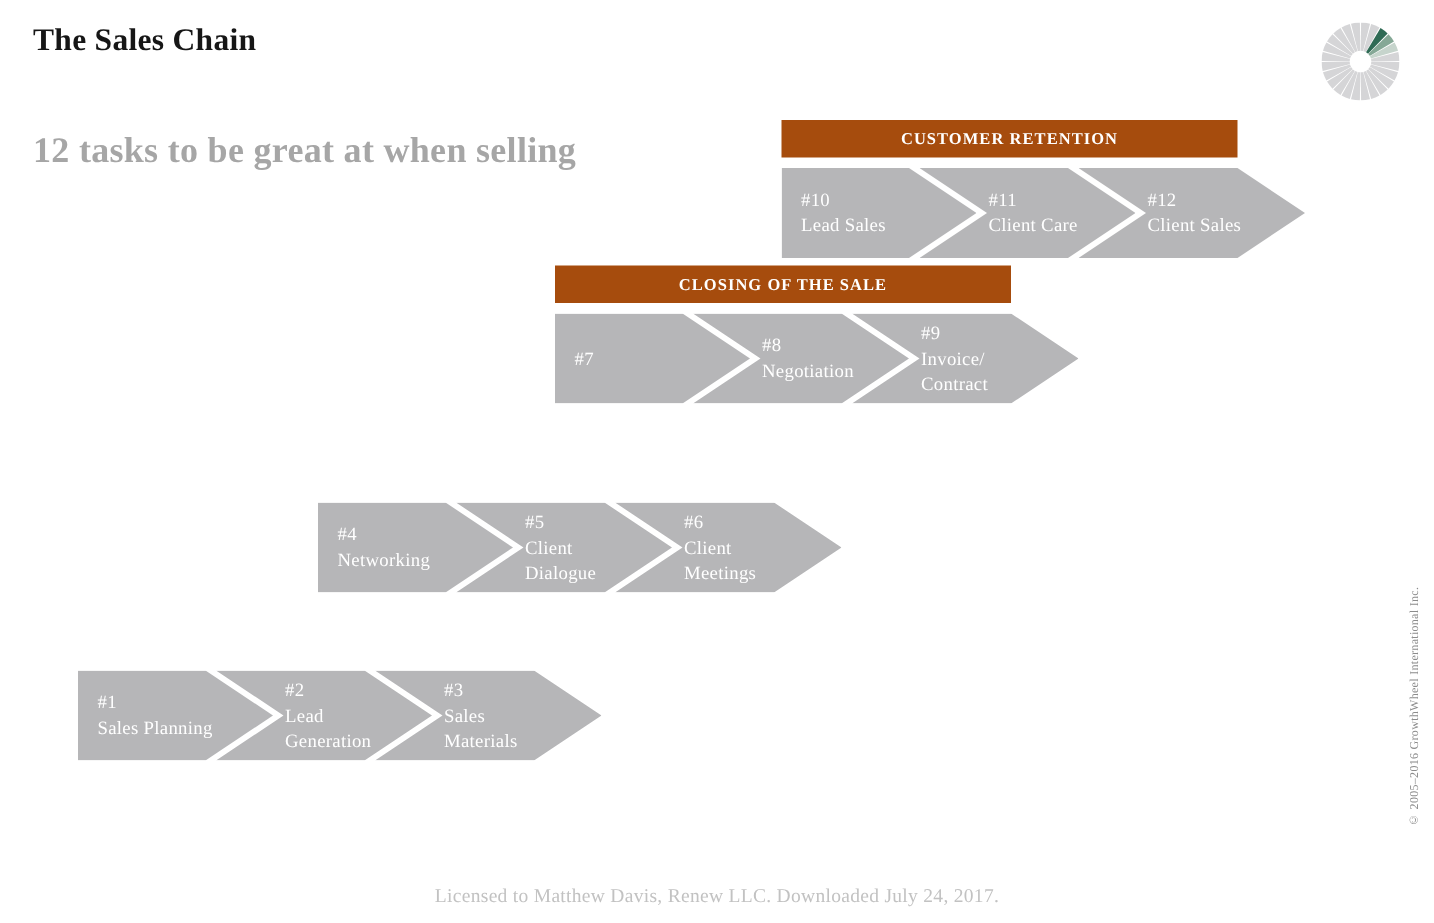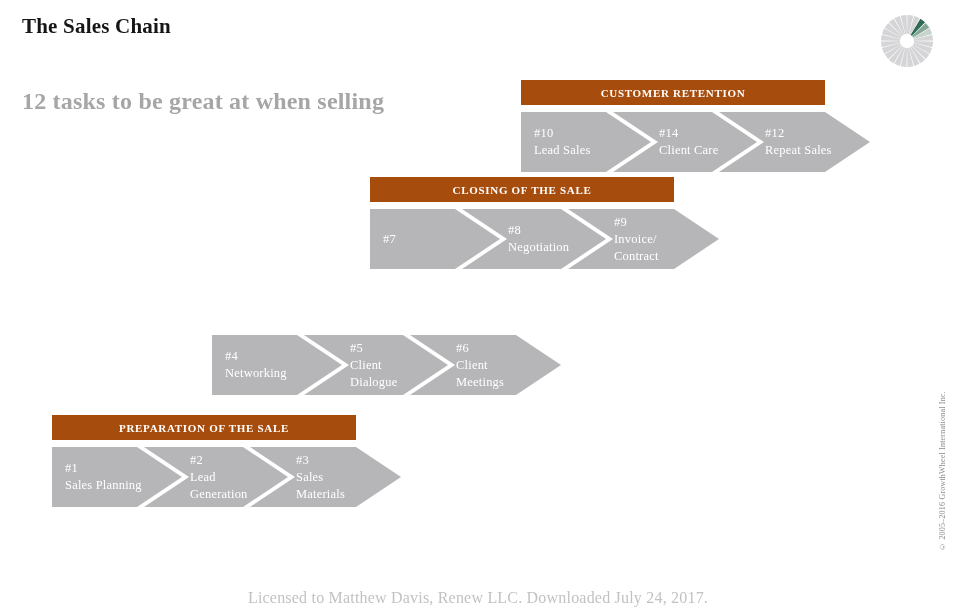--- a/index.html
+++ b/index.html
@@ -52,21 +52,21 @@
   .num,.nm{display:block;}
   .nm{white-space:pre-line;}
 
   .copyright{
     position:absolute;right:9px;top:363px;height:188px;
     writing-mode:vertical-rl;transform:rotate(180deg);
     font-size:8px;color:var(--copyright-text,#8C8C8C);letter-spacing:.2px;
   }
   .footer{
     position:absolute;left:0;right:0;top:589px;text-align:center;
-    font-size:16px;color:var(--footer-text,#C2C2C2);letter-spacing:.2px;
+    font-size:13px;color:var(--footer-text,#C2C2C2);letter-spacing:.2px;
   }
 </style>
 </head>
 <body>
 
 <div class="canvas">
 
   <div class="title">The Sales Chain</div>
   <div class="subtitle">12 tasks to be great at when selling</div>
 
@@ -96,21 +96,20 @@
           <path d="M26 26 L3.69 12.65 A26 26 0 0 1 7.33 7.91 Z" fill="#D5D5D7"></path>
           <path d="M26 26 L7.91 7.33 A26 26 0 0 1 12.65 3.69 Z" fill="#D5D5D7"></path>
           <path d="M26 26 L13.36 3.28 A26 26 0 0 1 18.88 0.99 Z" fill="#D5D5D7"></path>
           <path d="M26 26 L19.67 0.78 A26 26 0 0 1 25.59 0.00 Z" fill="#D5D5D7"></path>
         </g>
       <circle cx="26" cy="26" r="7.2" fill="#ffffff"></circle>
     </svg>
   </div>
 
   <div class="group g0">
-    <div class="ghead">PREPARATION OF THE SALE</div>
     <div class="chev seg1">
       <span class="num">#1</span>
       <span class="nm">Sales Planning</span>
     </div>
     <div class="chev seg2">
       <span class="num">#2</span>
       <span class="nm">Lead
 Generation</span>
     </div>
     <div class="chev seg3">
@@ -153,25 +152,25 @@
     </div>
   </div>
 
   <div class="group g3">
     <div class="ghead">CUSTOMER RETENTION</div>
     <div class="chev seg1">
       <span class="num">#10</span>
       <span class="nm">Lead Sales</span>
     </div>
     <div class="chev seg2">
-      <span class="num">#14</span>
+      <span class="num">#11</span>
       <span class="nm">Client Care</span>
     </div>
     <div class="chev seg3">
       <span class="num">#12</span>
-      <span class="nm">Repeat Sales</span>
+      <span class="nm">Client Sales</span>
     </div>
   </div>
 
   <div class="copyright">© 2005–2016 GrowthWheel International Inc.</div>
   <div class="footer">Licensed to Matthew Davis, Renew LLC. Downloaded July 24, 2017.</div>
 
 </div>
 
 </body></html>

